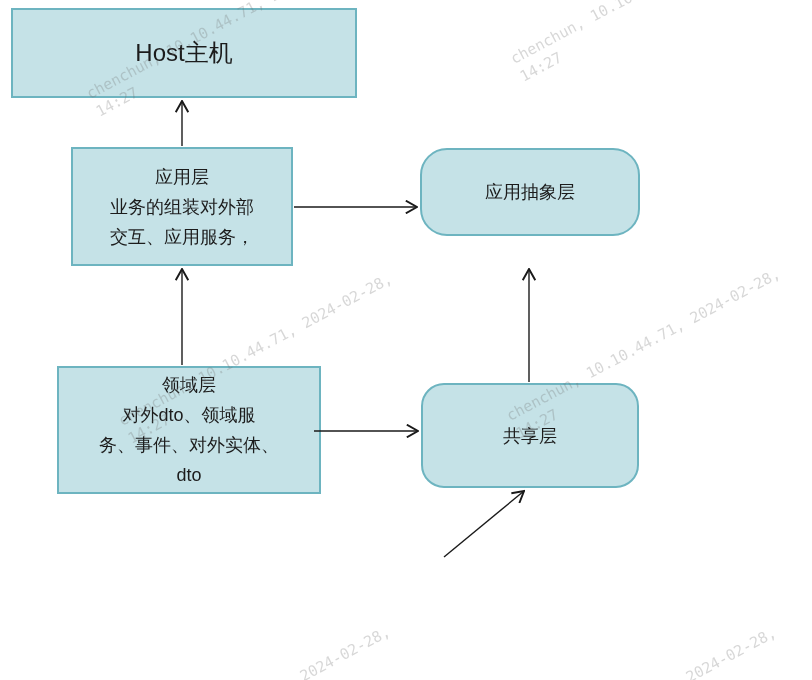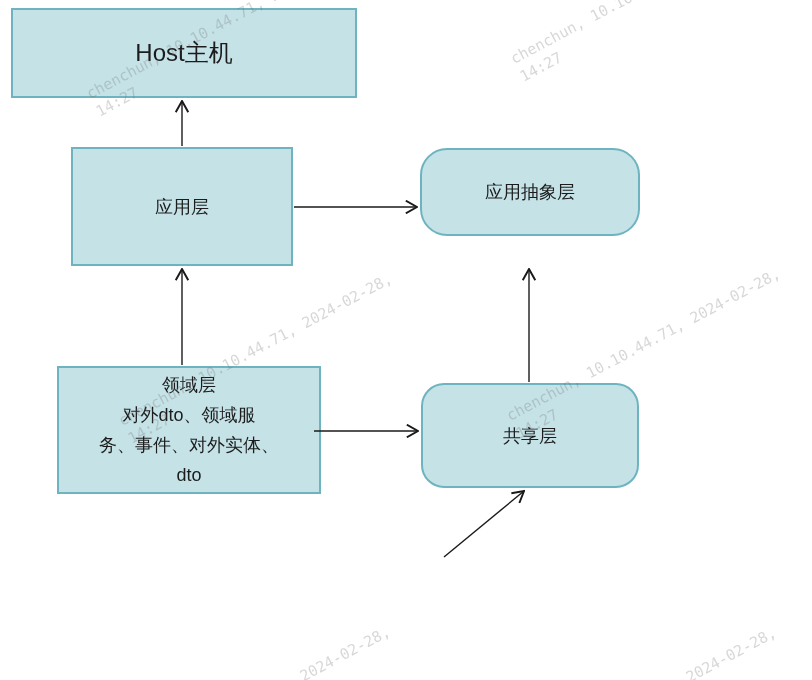--- a/index.html
+++ b/index.html
@@ -65,20 +65,22 @@
     <span>chenchun, 10.10.44.71, 2024-02-28,</span>
     <span>14:27</span>
   </div>
 
   <div class="node node-host">
     <div>Host主机</div>
   </div>
 
   <div class="node node-app">
     <div>应用层</div>
+    <div>业务的组装对外部</div>
+    <div>交互、应用服务，</div>
   </div>
 
   <div class="node node-abstract">
     <div>应用抽象层</div>
   </div>
 
   <div class="node node-domain">
     <div>领域层</div>
     <div>对外dto、领域服</div>
     <div>务、事件、对外实体、</div>

